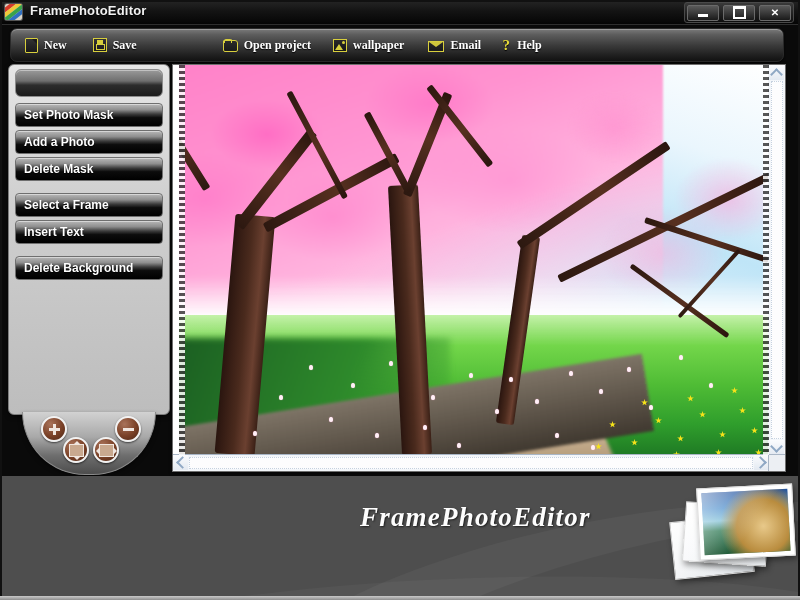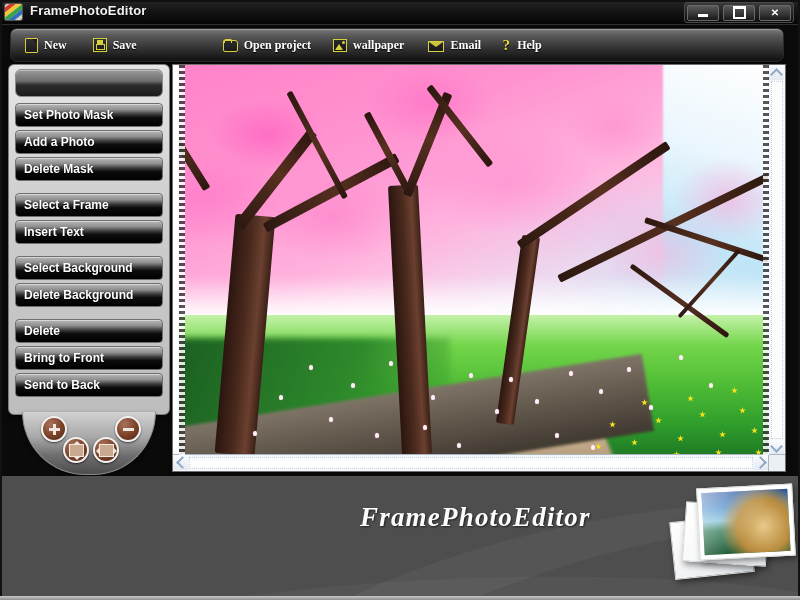--- a/index.html
+++ b/index.html
@@ -354,39 +354,25 @@
           <span>Select a Frame</span>
         </div>
       <div class="sb-btn">
           <span>Insert Text</span>
         </div>
     </div>
     <div class="sb-gap"></div>
 
     <div class="sb-group">
       <div class="sb-btn">
-          <span>Select Background</span>
-        </div>
-      <div class="sb-btn">
           <span>Delete Background</span>
         </div>
     </div>
     <div class="sb-gap"></div>
 
-    <div class="sb-group">
-      <div class="sb-btn">
-          <span>Delete</span>
-        </div>
-      <div class="sb-btn">
-          <span>Bring to Front</span>
-        </div>
-      <div class="sb-btn">
-          <span>Send to Back</span>
-        </div>
-    </div>
   </div>
 
   <div id="zoom-dock">
     <div class="zbtn zb-plus">
         <span class="zsign plus"></span>
       </div>
     <div class="zbtn zb-minus">
         <span class="zsign minus"></span>
       </div>
     <div class="zbtn zb-fith">

